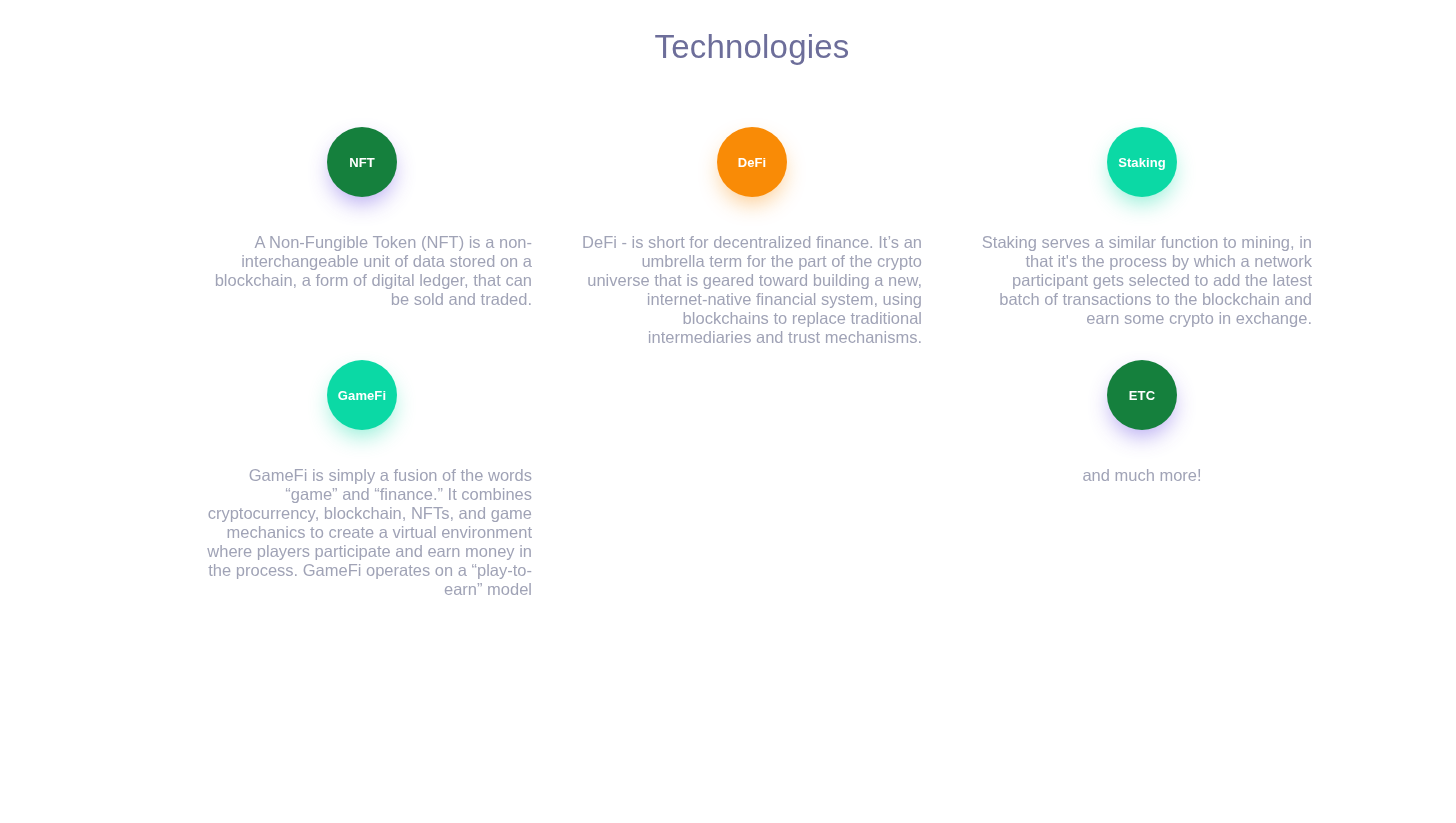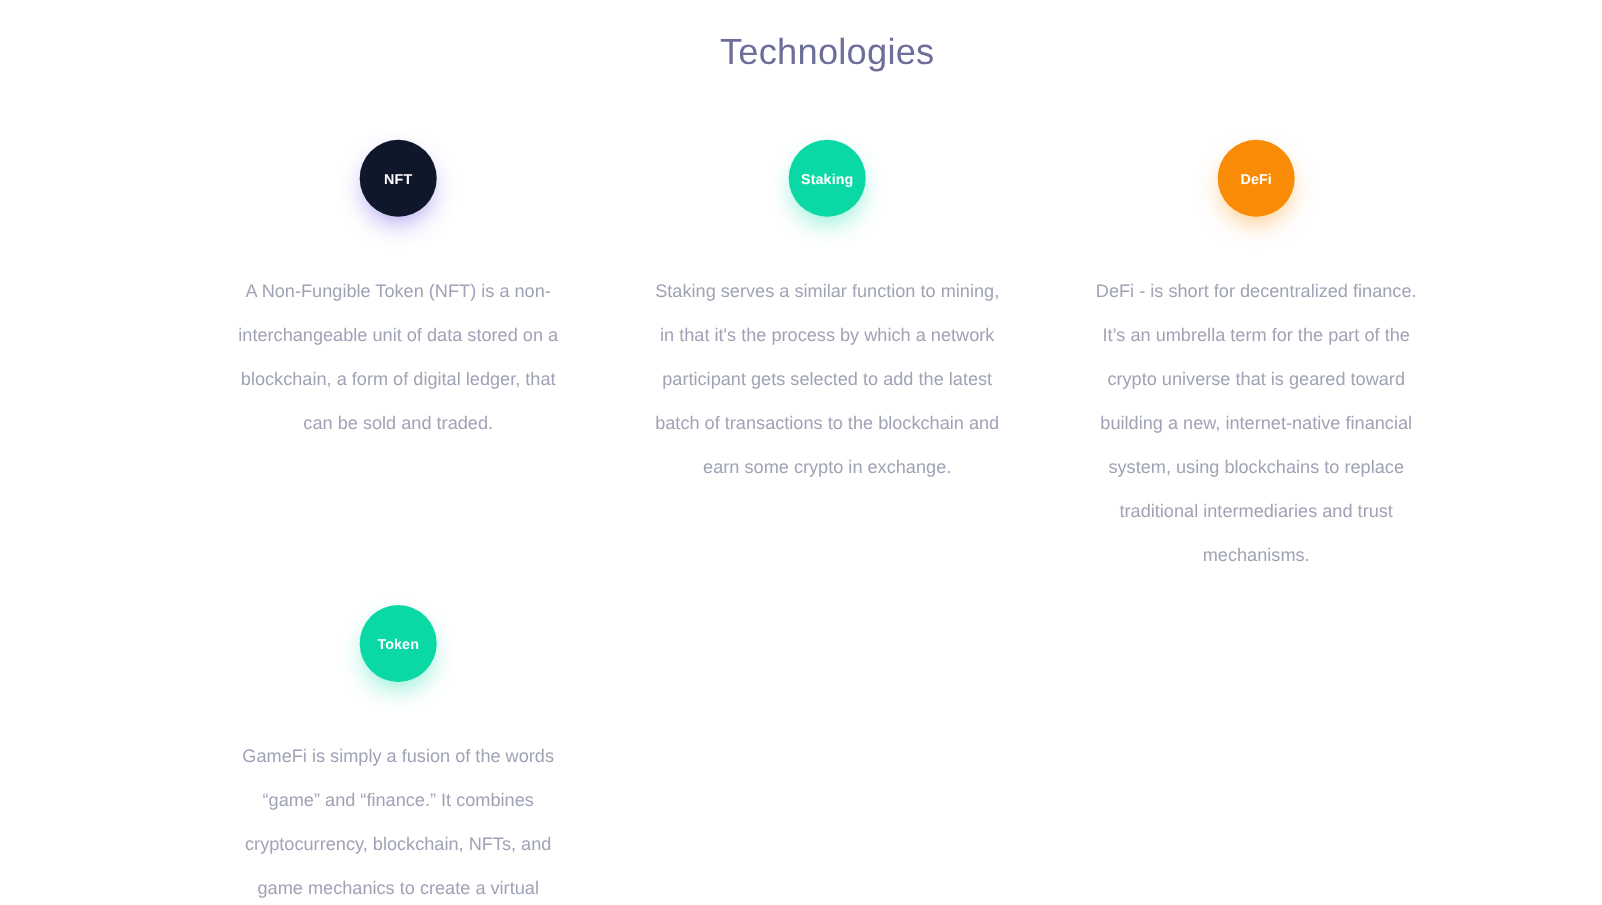--- a/index.html
+++ b/index.html
@@ -67,38 +67,38 @@
     color: #ffffff;
     font-size: 13px;
     font-weight: 700;
     letter-spacing: 0.1px;
     line-height: 1;
     text-align: center;
     white-space: nowrap;
   }
 
   .badge.purple {
-    background: #0f172a;
+    background: #15803d;
     box-shadow: 0 10px 22px -4px rgba(90, 62, 224, 0.45);
   }
   .badge.teal {
     background: #0bd9a5;
     box-shadow: 0 10px 22px -4px rgba(11, 217, 165, 0.45);
   }
   .badge.orange {
     background: #f98b06;
     box-shadow: 0 10px 22px -4px rgba(249, 139, 6, 0.45);
   }
 
   .tech-desc {
-    margin: 12px;
+    margin: 0;
     padding-top: 36px;
-    text-align: center;
+    text-align: right;
     font-size: 16.5px;
-    line-height: 40px;
+    line-height: 19px;
     font-weight: 400;
     color: #a0a3b6;
     max-width: 345px;
   }
 
   
   .row-2 .tech-card { padding-top: 0; }
 </style>
 </head>
 <body>
@@ -110,43 +110,49 @@
   <div class="tech-grid row-1">
 
     <div class="tech-card">
       <div class="badge purple">
         <span class="badge-label">NFT</span>
       </div>
       <p class="tech-desc">A Non-Fungible Token (NFT) is a non-interchangeable unit of data stored on a blockchain, a form of digital ledger, that can be sold and traded.</p>
     </div>
 
     <div class="tech-card">
+      <div class="badge orange">
+        <span class="badge-label">DeFi</span>
+      </div>
+      <p class="tech-desc">DeFi - is short for decentralized finance. It’s an umbrella term for the part of the crypto universe that is geared toward building a new, internet-native financial system, using blockchains to replace traditional intermediaries and trust mechanisms.</p>
+    </div>
+
+    <div class="tech-card">
       <div class="badge teal">
         <span class="badge-label">Staking</span>
       </div>
       <p class="tech-desc">Staking serves a similar function to mining, in that it's the process by which a network participant gets selected to add the latest batch of transactions to the blockchain and earn some crypto in exchange.</p>
-    </div>
-
-    <div class="tech-card">
-      <div class="badge orange">
-        <span class="badge-label">DeFi</span>
-      </div>
-      <p class="tech-desc">DeFi - is short for decentralized finance. It’s an umbrella term for the part of the crypto universe that is geared toward building a new, internet-native financial system, using blockchains to replace traditional intermediaries and trust mechanisms.</p>
     </div>
 
   </div>
 
   <div class="tech-grid row-2" style="padding-top:13px;">
 
     <div class="tech-card">
       <div class="badge teal">
-        <span class="badge-label">Token</span>
+        <span class="badge-label">GameFi</span>
       </div>
       <p class="tech-desc">GameFi is simply a fusion of the words “game” and “finance.” It combines cryptocurrency, blockchain, NFTs, and game mechanics to create a virtual environment where players participate and earn money in the process. GameFi operates on a “play-to-earn” model</p>
     </div>
 
     <div class="tech-card">
     </div>
 
+    <div class="tech-card">
+      <div class="badge purple">
+        <span class="badge-label">ETC</span>
+      </div>
+      <p class="tech-desc">and much more!</p>
+    </div>
 
   </div>
 
 </div>
 
 </body></html>

